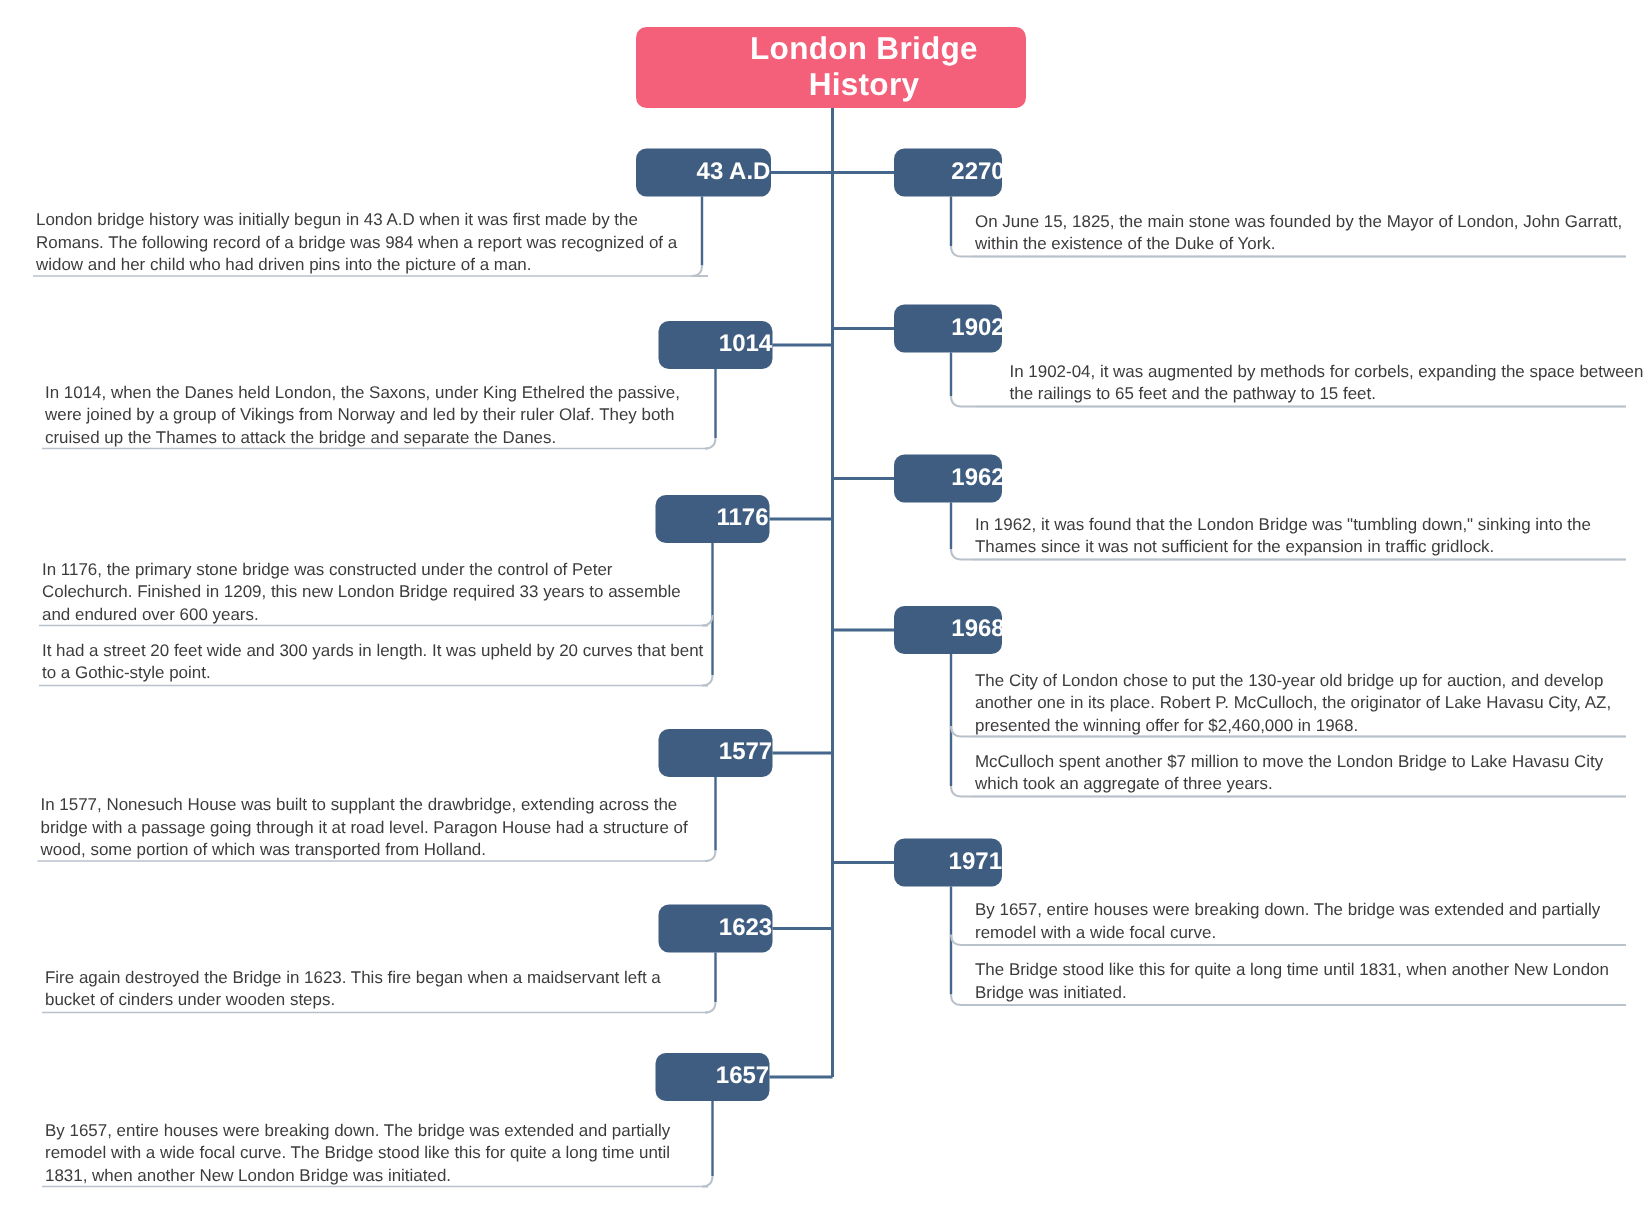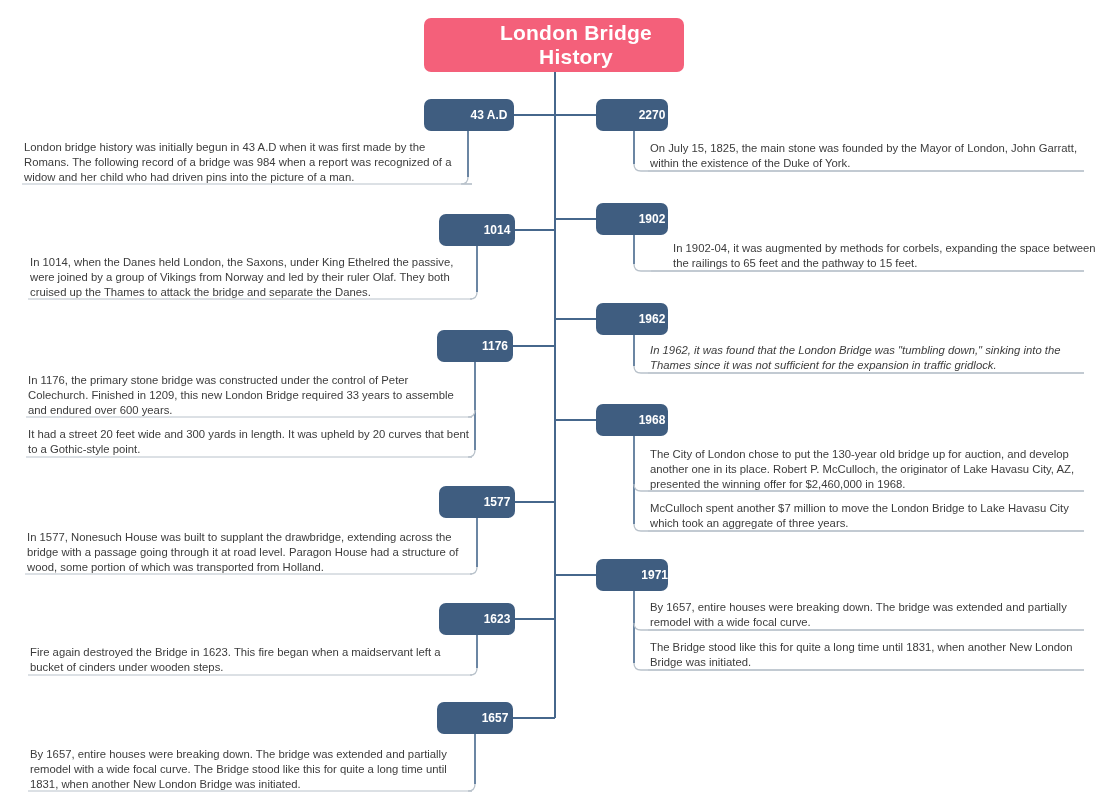--- a/index.html
+++ b/index.html
@@ -46,21 +46,21 @@
     padding-left: 44px;
   }
 
   
   .year-node {
     position: absolute;
     box-sizing: border-box;
     background: #3f5d80;
     border-radius: 7px;
     color: #ffffff;
-    font-size: 12px;
+    font-size: 16px;
     font-weight: bold;
     display: flex;
     align-items: center;
     justify-content: center;
     z-index: 5;
     padding-left: 40px;
   }
 
   
   .note {
@@ -176,32 +176,32 @@
       <div class="year-node" style="left: 437px; top: 702px; width: 76px; height: 32px;">
         <span>1657</span>
       </div>
       <div class="note left" style="left: 28px; top: 747px; width: 444px;">
         <span class="note-text">By 1657, entire houses were breaking down. The bridge was extended and partially remodel with a wide focal curve. The Bridge stood like this for quite a long time until 1831, when another New London Bridge was initiated.</span>
       </div>
       <div class="year-node" style="left: 596px; top: 99px; width: 72px; height: 32px;">
         <span>2270</span>
       </div>
       <div class="note right" style="left: 648px; top: 141px; width: 436px;">
-        <span class="note-text">On July 15, 1825, the main stone was founded by the Mayor of London, John Garratt, within the existence of the Duke of York.</span>
+        <span class="note-text">On June 15, 1825, the main stone was founded by the Mayor of London, John Garratt, within the existence of the Duke of York.</span>
       </div>
       <div class="year-node" style="left: 596px; top: 203px; width: 72px; height: 32px;">
         <span>1902</span>
       </div>
       <div class="note right" style="left: 651px; top: 241px; width: 433px; margin-left: 20px;">
         <span class="note-text">In 1902-04, it was augmented by methods for corbels, expanding the space between the railings to 65 feet and the pathway to 15 feet.</span>
       </div>
       <div class="year-node" style="left: 596px; top: 303px; width: 72px; height: 32px;">
         <span>1962</span>
       </div>
-      <div class="note right" style="left: 648px; top: 343px; width: 436px; font-style: italic;">
+      <div class="note right" style="left: 648px; top: 343px; width: 436px;">
         <span class="note-text">In 1962, it was found that the London Bridge was "tumbling down," sinking into the Thames since it was not sufficient for the expansion in traffic gridlock.</span>
       </div>
       <div class="year-node" style="left: 596px; top: 404px; width: 72px; height: 32px;">
         <span>1968</span>
       </div>
       <div class="note right" style="left: 648px; top: 447px; width: 436px;">
         <span class="note-text">The City of London chose to put the 130-year old bridge up for auction, and develop another one in its place. Robert P. McCulloch, the originator of Lake Havasu City, AZ, presented the winning offer for $2,460,000 in 1968.</span>
       </div>
       <div class="note right" style="left: 648px; top: 501px; width: 436px;">
         <span class="note-text">McCulloch spent another $7 million to move the London Bridge to Lake Havasu City which took an aggregate of three years.</span>

